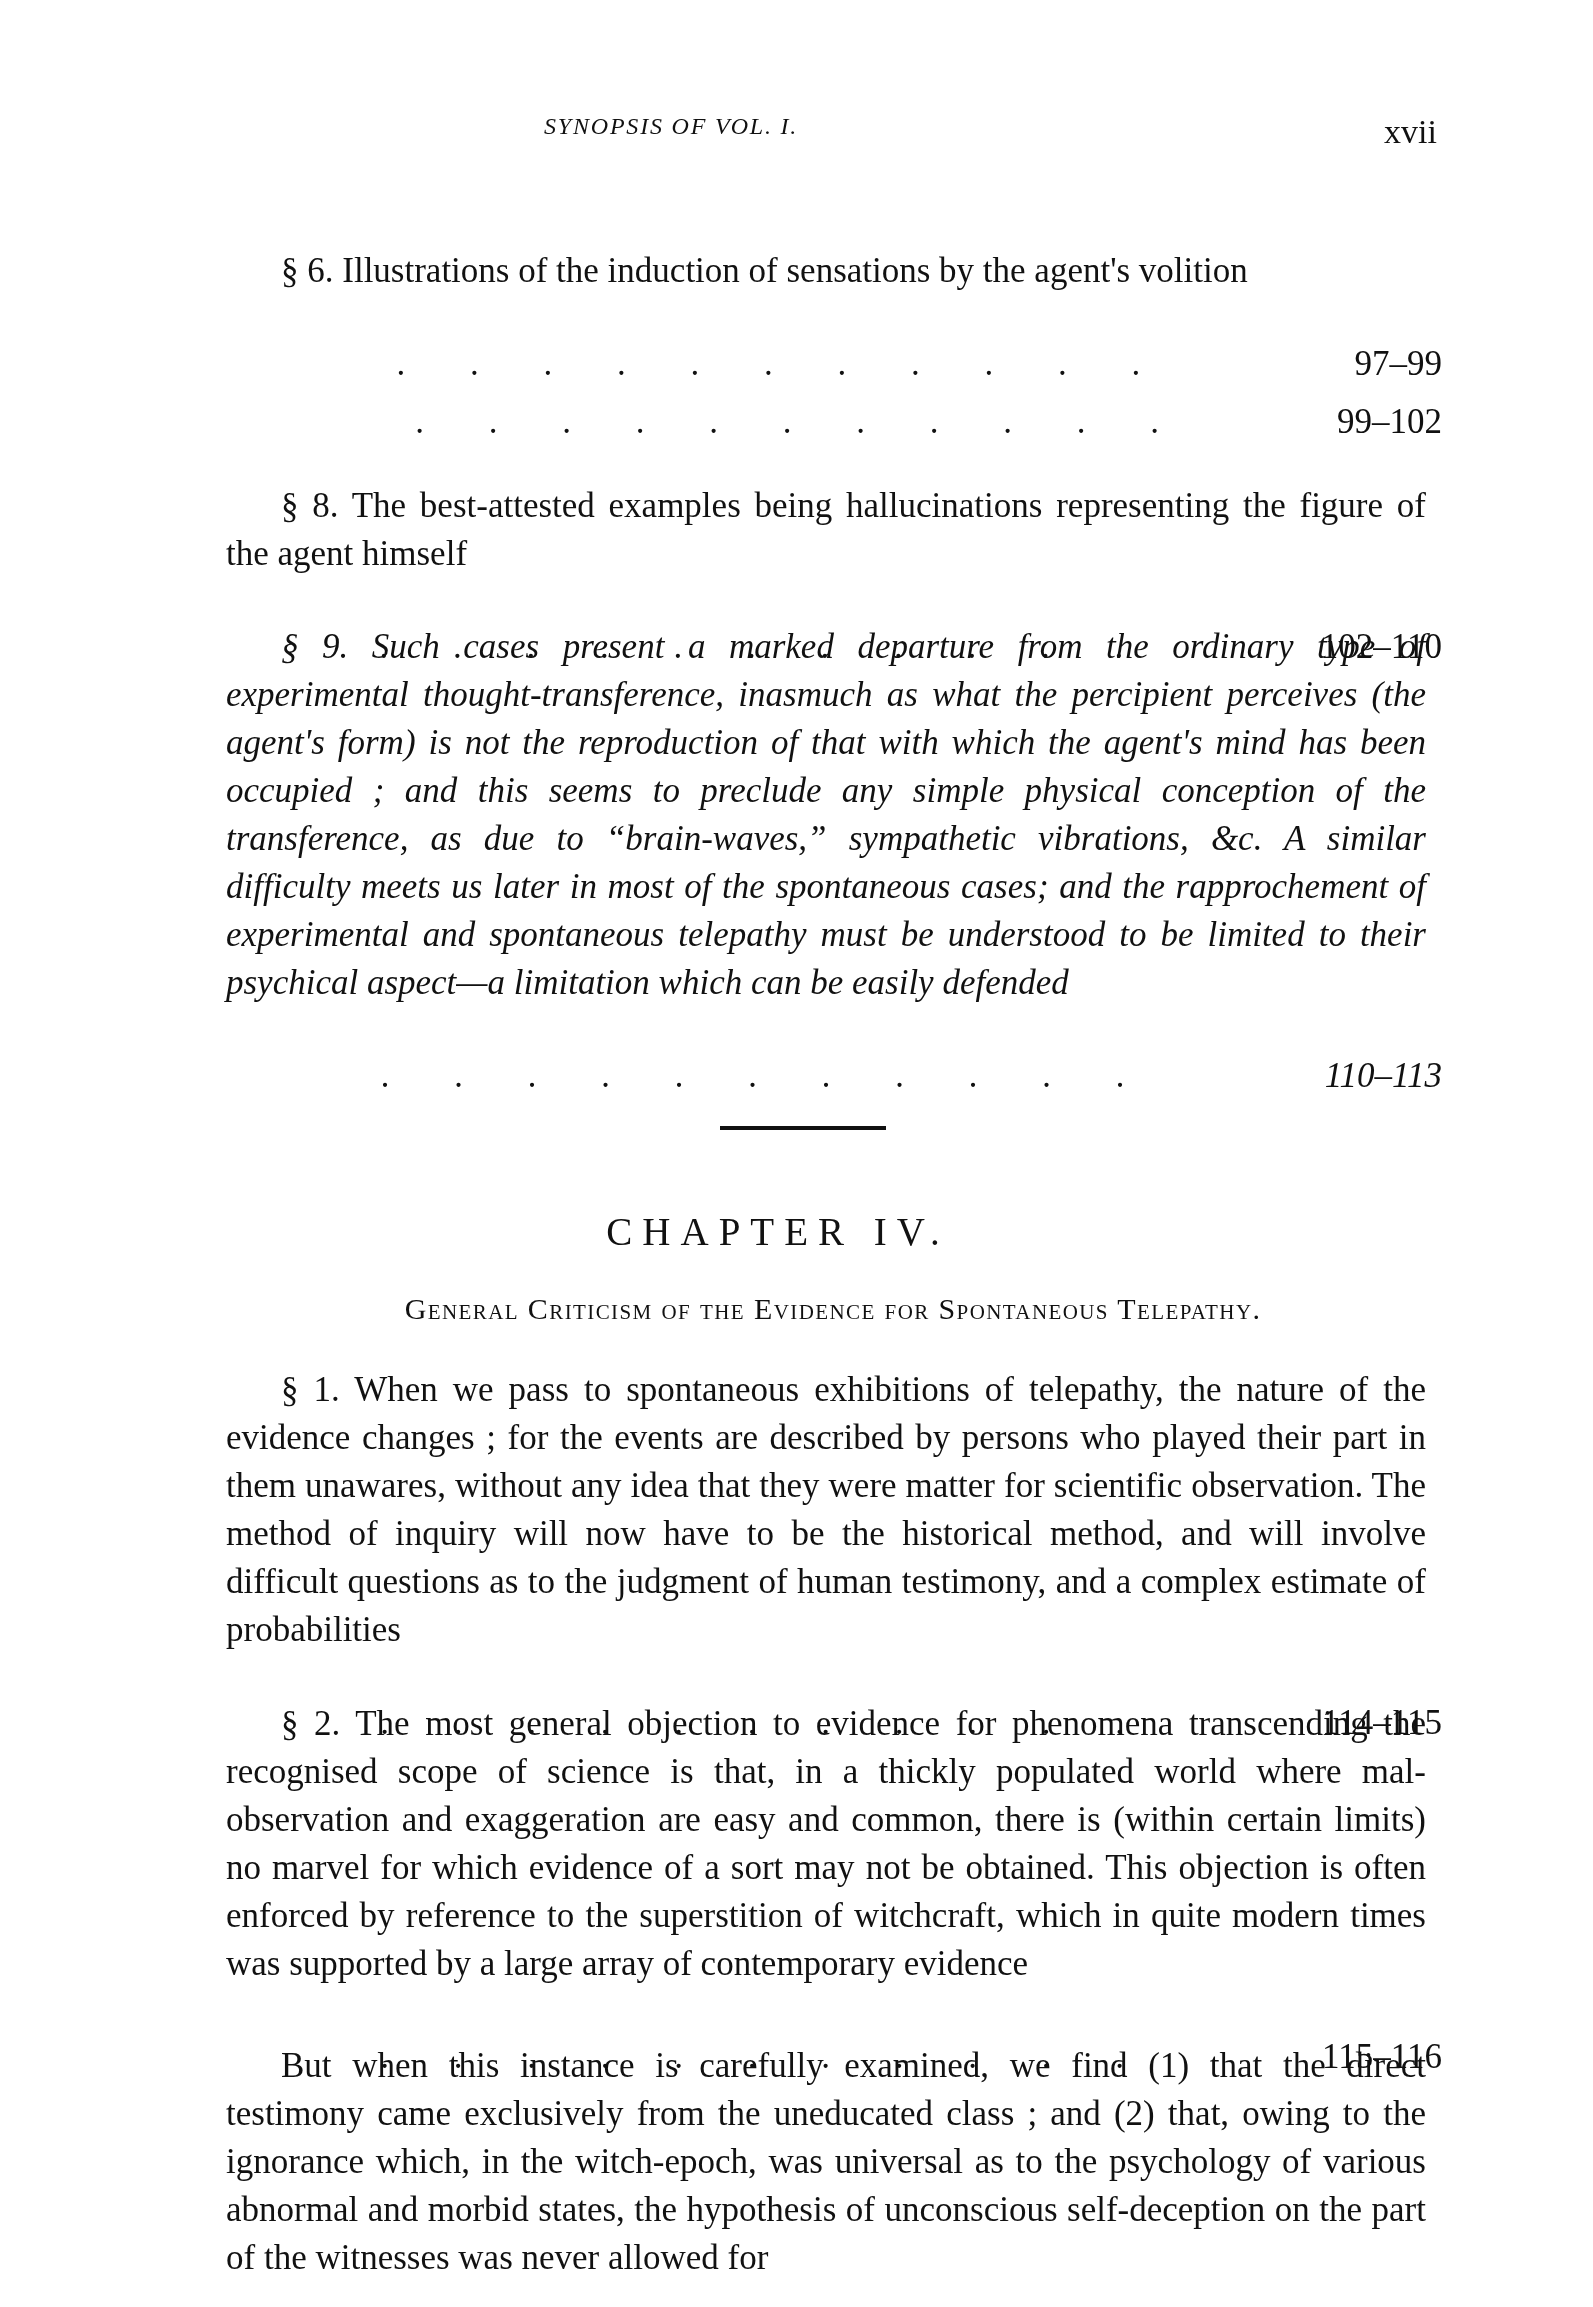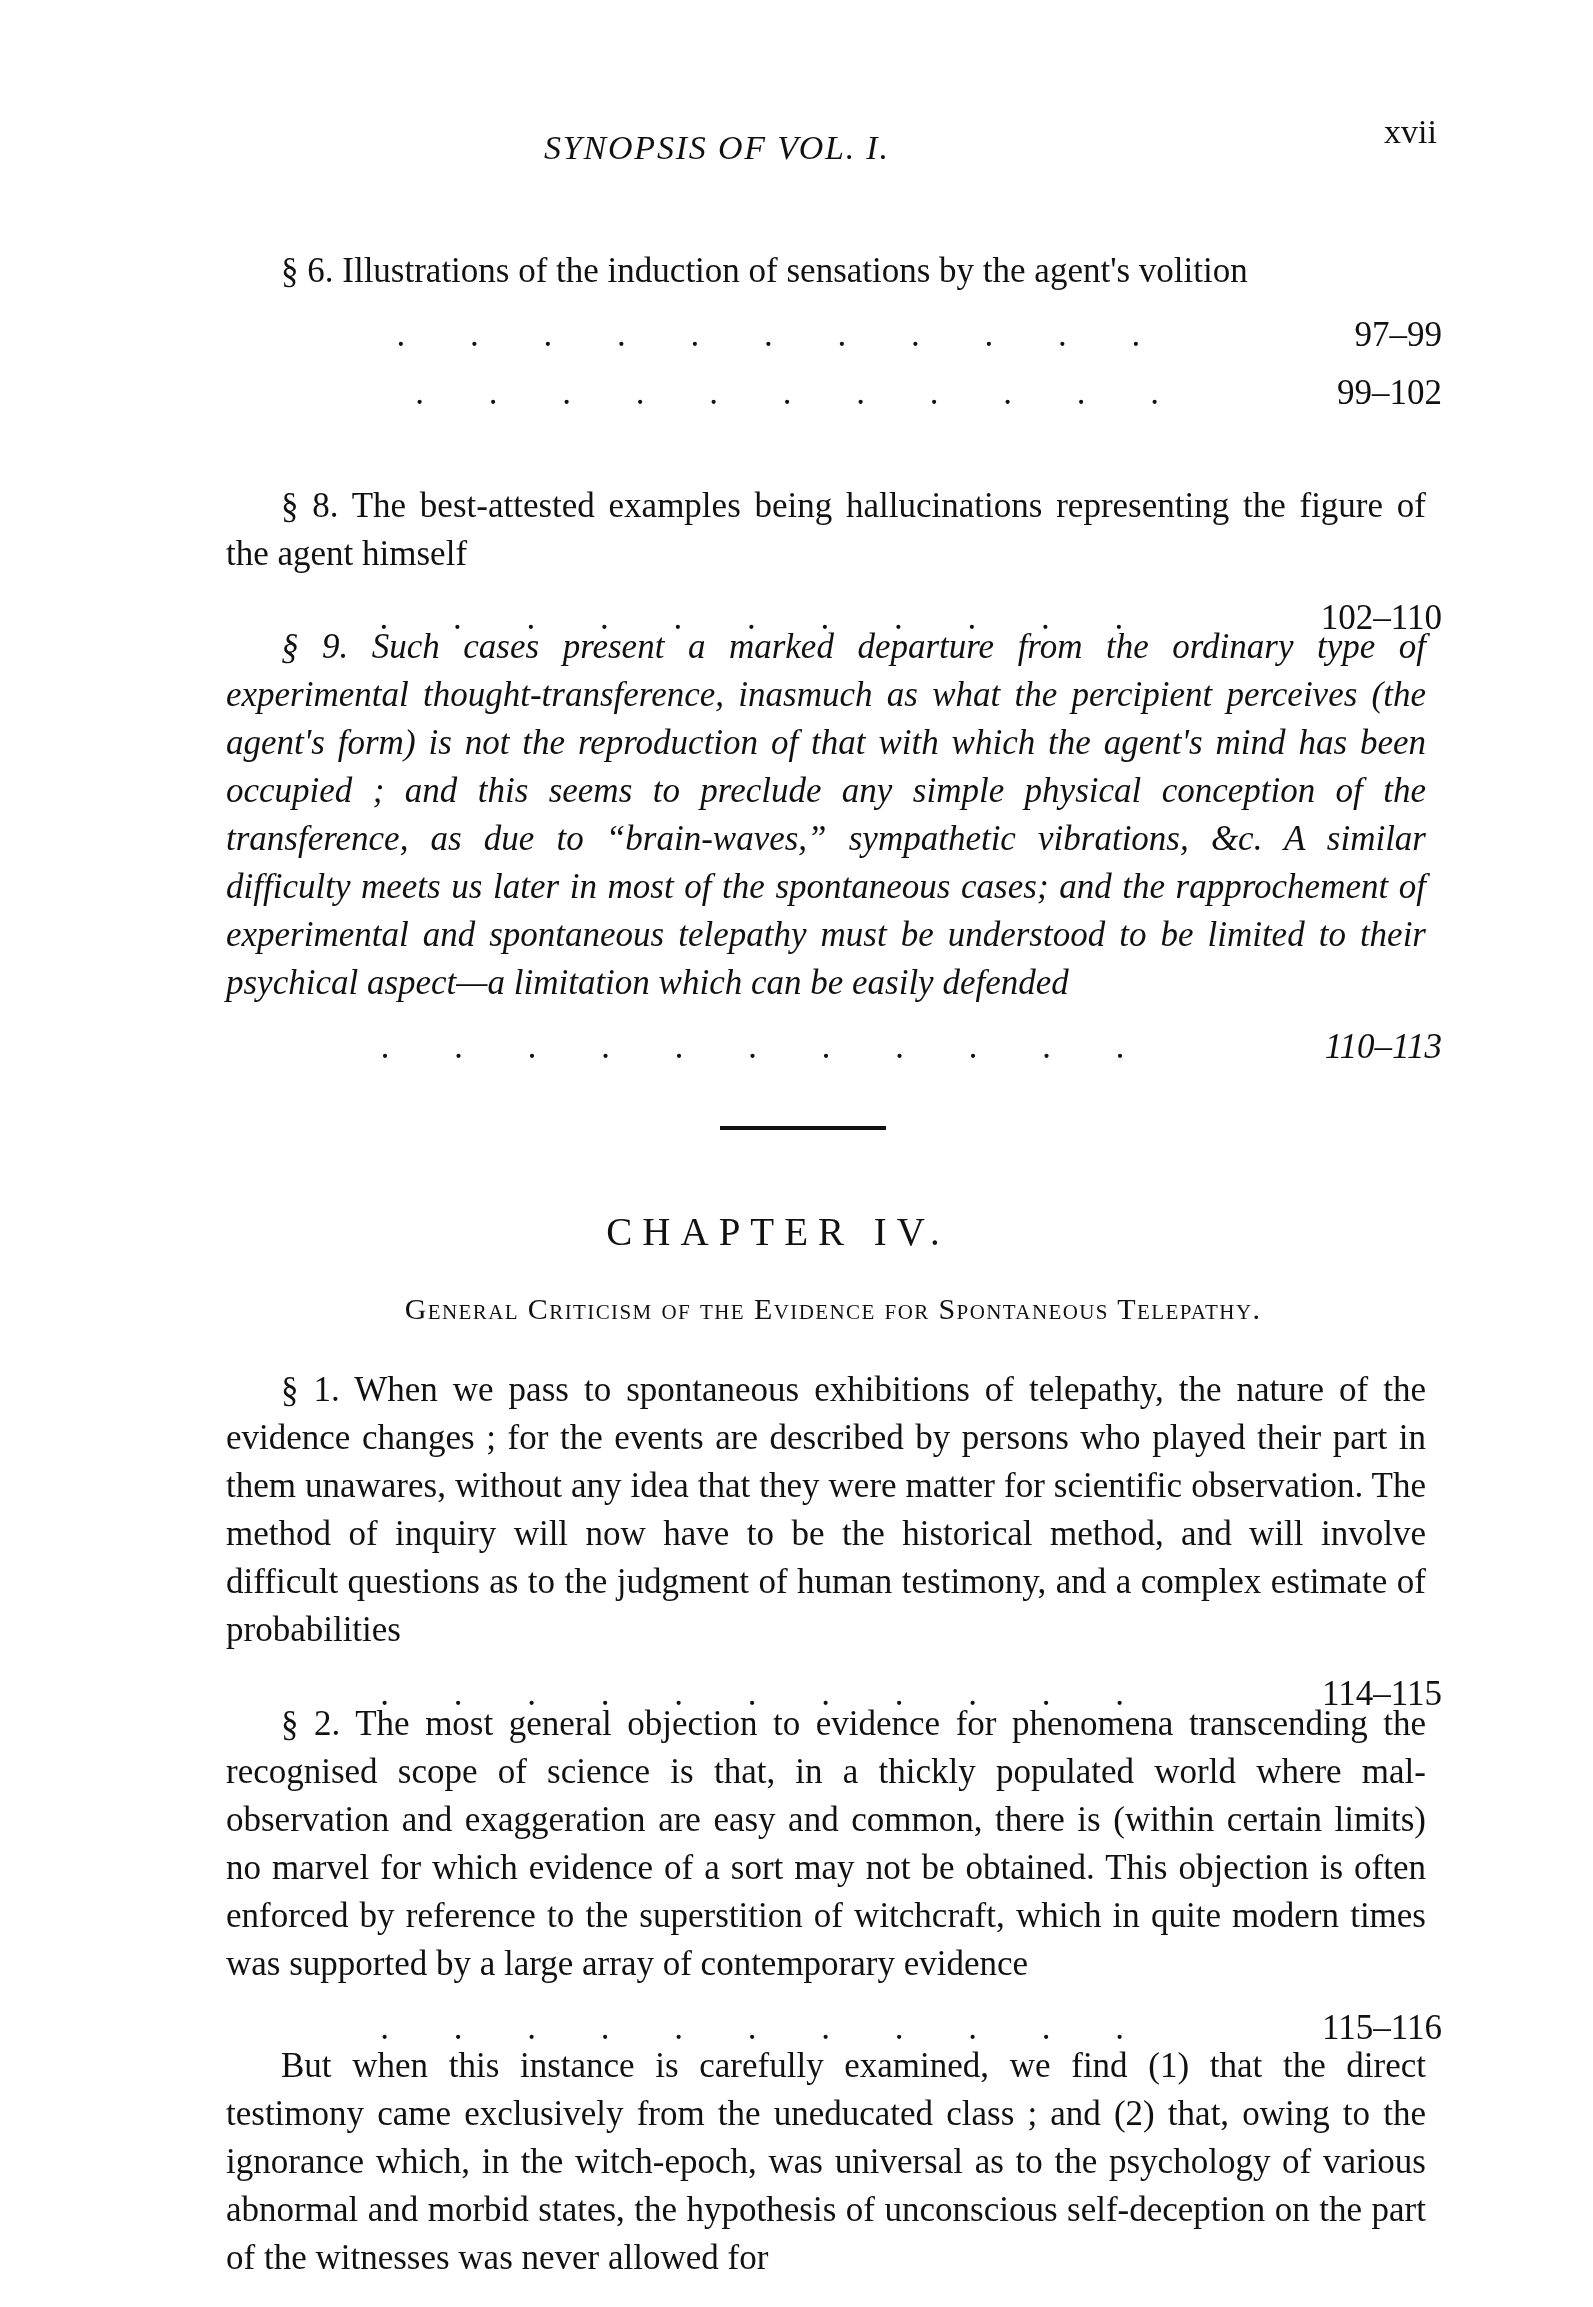--- a/index.html
+++ b/index.html
@@ -1,25 +1,25 @@
 <!DOCTYPE html>
 <html style="font-size:7.4px"><head>
 <meta charset="utf-8">
 <style>
   html, body { margin: 0; padding: 0; background: #ffffff; }
   body { width: 1594px; height: 2489px; position: relative; overflow: hidden;
          font-family: "Liberation Serif", "DejaVu Serif", serif; color: #111; }
   .page { position: absolute; left: 0; top: 0; width: 1594px; height: 2489px; }
-  .running-head { position: absolute; top: 113px; left: 544px; font-size: 34px; font-style: italic; letter-spacing: 1.8px; margin-top: 16px; }
+  .running-head { position: absolute; top: 113px; left: 544px; font-size: 24px; font-style: italic; letter-spacing: 1.8px; }
   .folio { position: absolute; top: 113px; left: 1384px; font-size: 34px; }
   .entry { position: absolute; left: 210px; width: 1232px; font-size: 35px; line-height: 48px; text-align: justify; }
   .entry p { margin: 16px; text-indent: 55px; }
   .line { display: flex; justify-content: space-between; align-items: baseline; width: 100%; }
   .leader { flex: 1; letter-spacing: 28px; text-align: center; overflow: hidden; white-space: nowrap; }
-  .pages { white-space: nowrap; }
+  .pages { white-space: nowrap; margin-top: 29px; }
   .rule { position: absolute; top: 1126px; left: 720px; width: 166px; height: 3.7px; background: #111; }
   .chapter { position: absolute; top: 1209px; left: 0; width: 1556px; text-align: center; font-size: 39px; letter-spacing: 10px; }
   .chapter-sub { position: absolute; top: 1292px; left: 0; width: 1594px; text-align: center; font-size: 30px; font-variant: small-caps; letter-spacing: 1.4px; padding-left: 36px; }
 </style>
 </head>
 <body>
 
 <div class="page">
 
   <div class="running-head">SYNOPSIS OF VOL. I.</div>

